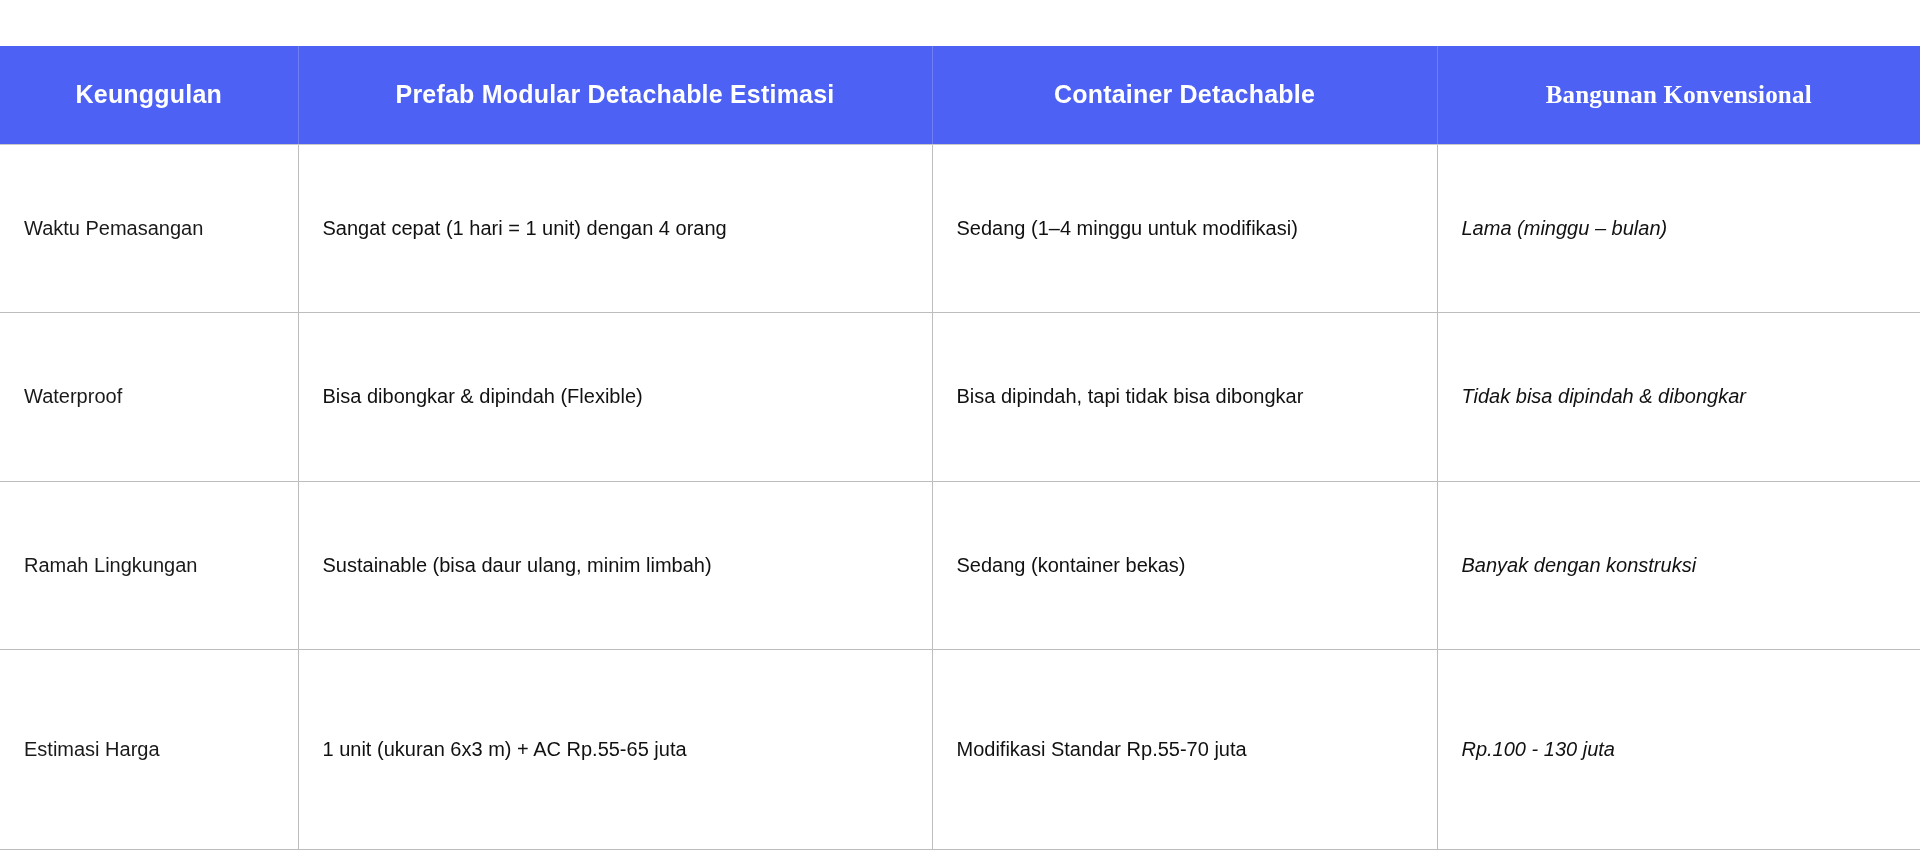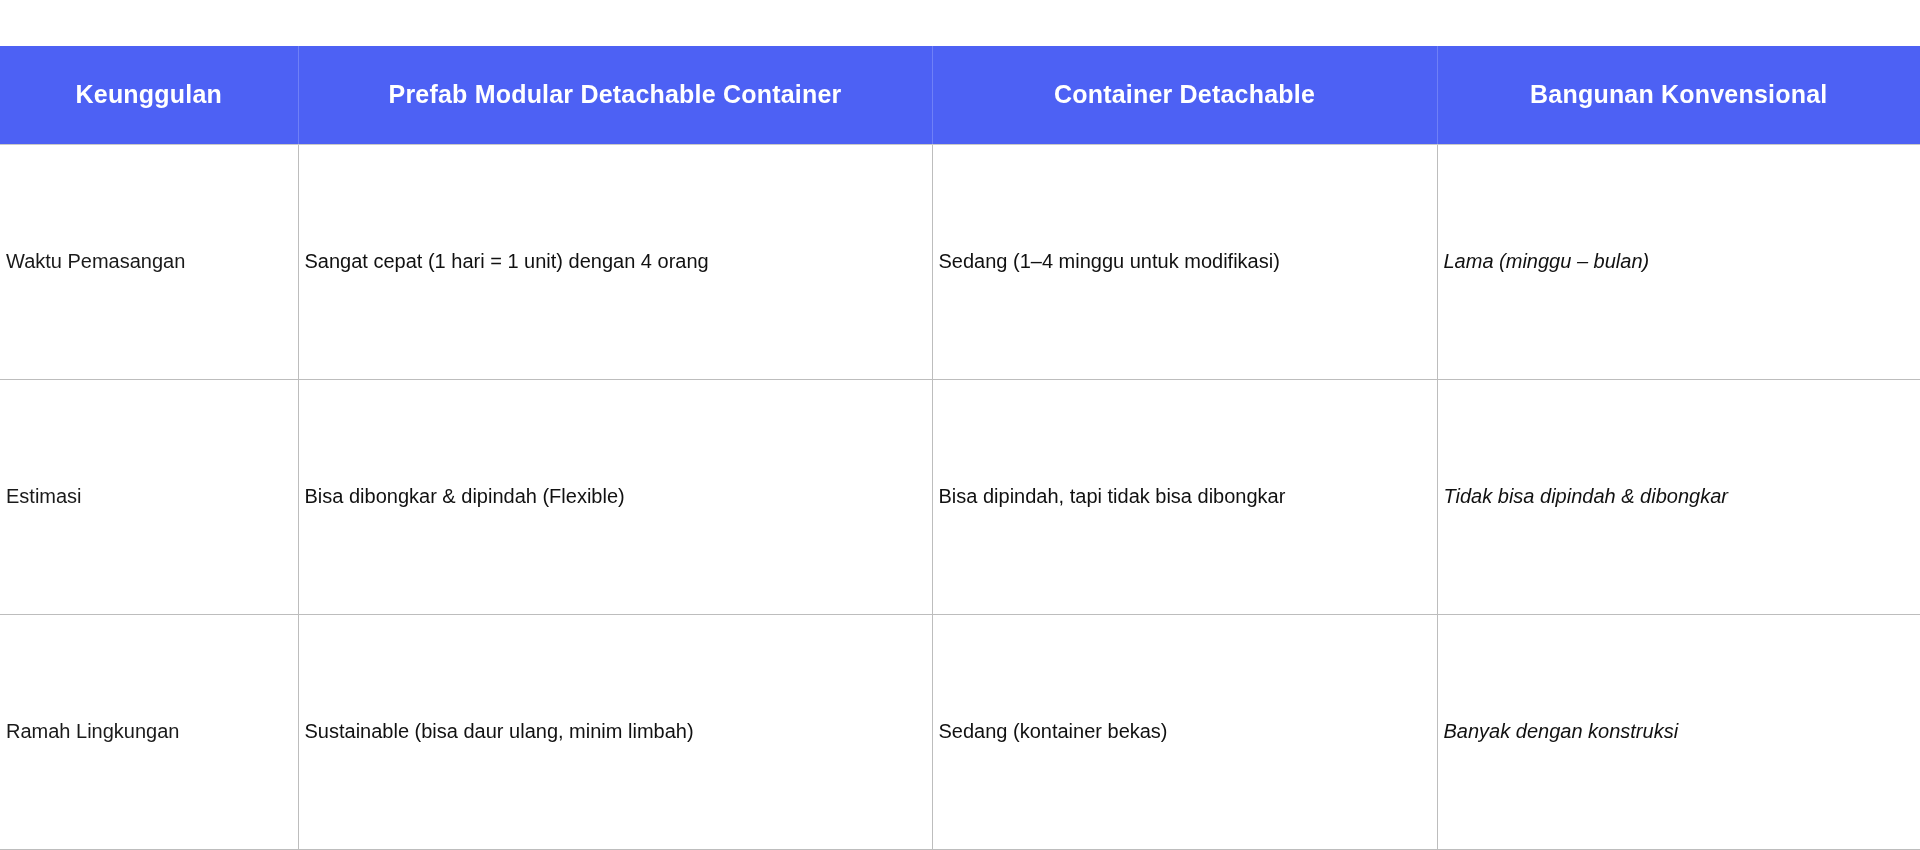--- a/index.html
+++ b/index.html
@@ -40,26 +40,26 @@
     font-size: 25px;
     font-weight: bold;
     text-align: center;
     height: 98px;
     padding: 0 14px;
     border-right: 1px solid #6f80f7;
     border-bottom: 1px solid #c9c9c9;
     box-sizing: border-box;
     letter-spacing: 0.2px;
   }
-  thead th:last-child { border-right: none; }
+  thead th:last-child { border-right: none; font-family: Liberation Serif, serif; }
 
   tbody td {
     border-right: 1px solid #bdbdbd;
     border-bottom: 1px solid #bdbdbd;
-    padding: 18px 6px;
+    padding: 18px 24px;
     font-size: 20px;
     color: #111111;
     vertical-align: middle;
     line-height: 1.45;
     box-sizing: border-box;
   }
   tbody td:last-child { border-right: none; font-style: italic; }
 
   tbody tr td.label-cell {
     color: #1a1a1a;
@@ -76,39 +76,45 @@
   <table class="comparison">
     <colgroup>
       <col class="c0">
       <col class="c1">
       <col class="c2">
       <col class="c3">
     </colgroup>
     <thead>
       <tr>
         <th>Keunggulan</th>
-        <th>Prefab Modular Detachable Container</th>
+        <th>Prefab Modular Detachable Estimasi</th>
         <th>Container Detachable</th>
         <th>Bangunan Konvensional</th>
       </tr>
     </thead>
     <tbody>
       <tr>
         <td class="label-cell">Waktu Pemasangan</td>
         <td>Sangat cepat (1 hari = 1 unit) dengan 4 orang</td>
         <td>Sedang (1–4 minggu untuk modifikasi)</td>
         <td>Lama (minggu – bulan)</td>
       </tr>
       <tr>
-        <td class="label-cell">Estimasi</td>
+        <td class="label-cell">Waterproof</td>
         <td>Bisa dibongkar &amp; dipindah (Flexible)</td>
         <td>Bisa dipindah, tapi tidak bisa dibongkar</td>
         <td>Tidak bisa dipindah &amp; dibongkar</td>
       </tr>
       <tr>
         <td class="label-cell">Ramah Lingkungan</td>
         <td>Sustainable (bisa daur ulang, minim limbah)</td>
         <td>Sedang (kontainer bekas)</td>
         <td>Banyak dengan konstruksi</td>
       </tr>
+      <tr class="tall">
+        <td class="label-cell">Estimasi Harga</td>
+        <td>1 unit (ukuran 6x3 m) + AC Rp.55-65 juta</td>
+        <td>Modifikasi Standar Rp.55-70 juta</td>
+        <td>Rp.100 - 130 juta</td>
+      </tr>
     </tbody>
   </table>
 </div>
 
 </body></html>

